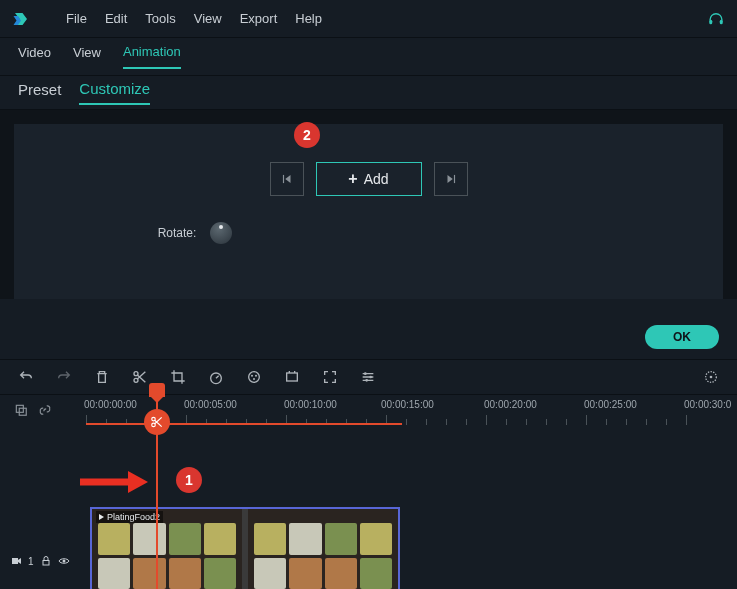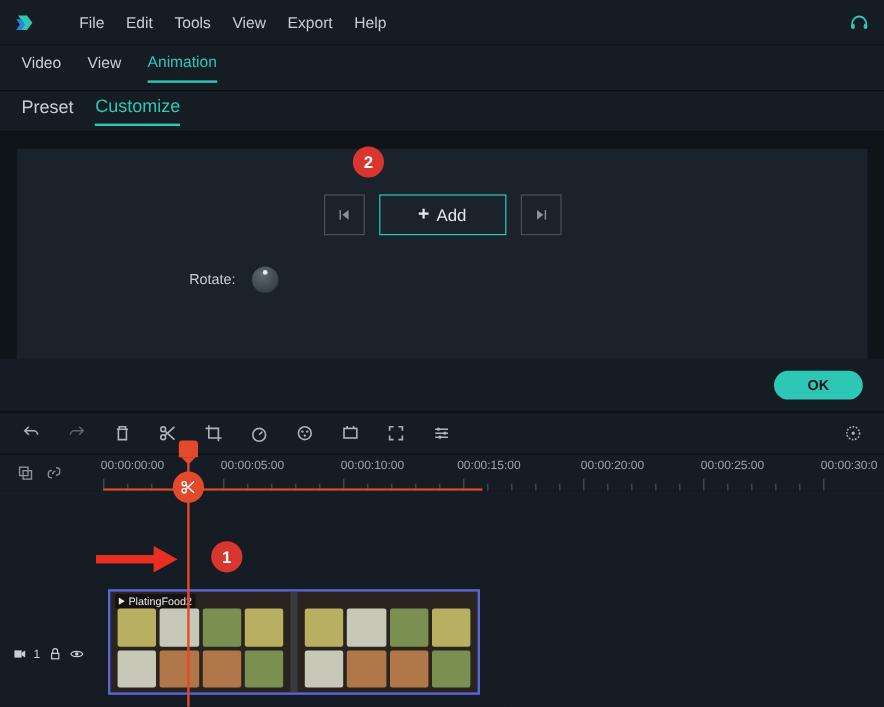--- a/index.html
+++ b/index.html
@@ -43,21 +43,21 @@
   .slider .fill { position: absolute; top: 6px; left: 0; width: 26%; height: 2px; background: #e6e9ec; }
   .slider .thumb { position: absolute; top: 0; left: 26%; width: 14px; height: 14px; border-radius: 50%; background: #e6e9ec; transform: translateX(-50%); }
   .pct { margin-left: 18px; font-size: 12px; }
 
   
   .callout { position: absolute; width: 26px; height: 26px; border-radius: 50%; background: #d9362f; color: #fff; font-size: 14px; font-weight: bold; display: flex; align-items: center; justify-content: center; z-index: 50; }
 
   
   .btnbar { display: flex; align-items: center; padding: 10px 18px; background: #151c24; }
   .reset { border: 1.5px solid #2ec7b6; background: transparent; color: #2ec7b6; font-size: 11px; font-weight: bold; padding: 5px 22px; border-radius: 14px; cursor: pointer; letter-spacing: 0.5px; }
-  .ok { background: #2ec7b6; color: #0f1419; font-size: 12px; font-weight: bold; padding: 5px 28px; border-radius: 14px; cursor: pointer; border: none; }
+  .ok { background: #2ec7b6; color: #0f1419; font-size: 12px; font-weight: bold; padding: 5px 28px; border-radius: 14px; cursor: pointer; border: none; margin-top: 16px; }
   .btnbar .spacer { flex: 1; }
 
   
   .tlbar { display: flex; align-items: center; height: 36px; padding: 0 18px; gap: 22px; background: #151c24; border-top: 1px solid #0b1015; border-bottom: 1px solid #0b1015; }
   .tlbar .ico { width: 16px; height: 16px; cursor: pointer; opacity: 0.85; }
   .tlbar .spacer { flex: 1; }
 
   
   .ruler-row { display: flex; align-items: flex-start; height: 30px; background: #151c24; position: relative; }
   .ruler-left { width: 86px; height: 100%; display: flex; align-items: center; gap: 10px; padding-left: 14px; }

